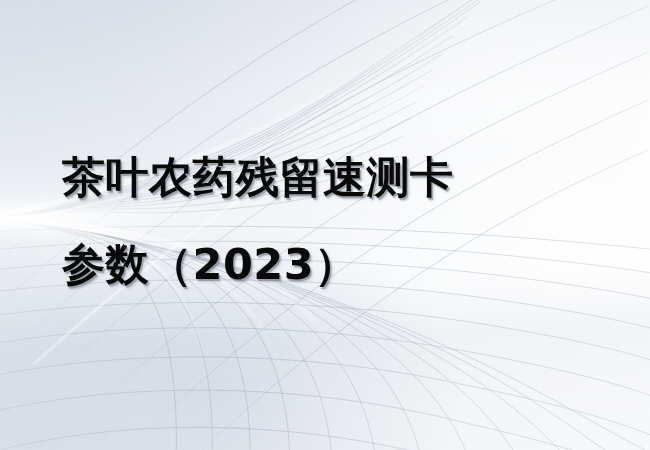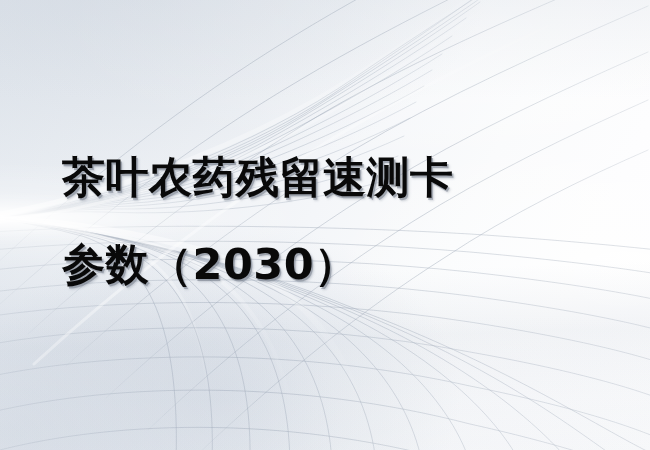--- a/index.html
+++ b/index.html
@@ -227,16 +227,16 @@
       <path d="M648,-20 C 548,26 432,78 330,140 C 226,204 128,278 34,364" stroke="url(#sheenA)" stroke-width="3"></path>
     </g>
   </svg>
 
   <div class="bg-layer bg-band"></div>
   <div class="bg-layer bg-burst"></div>
   <div class="bg-layer bg-vignette"></div>
 
   <div id="title-block">
     <div class="title-line">茶叶农药残留速测卡</div>
-    <div class="title-line">参数（2030）</div>
+    <div class="title-line">参数（2023）</div>
   </div>
 
 </div>
 
 </body></html>

